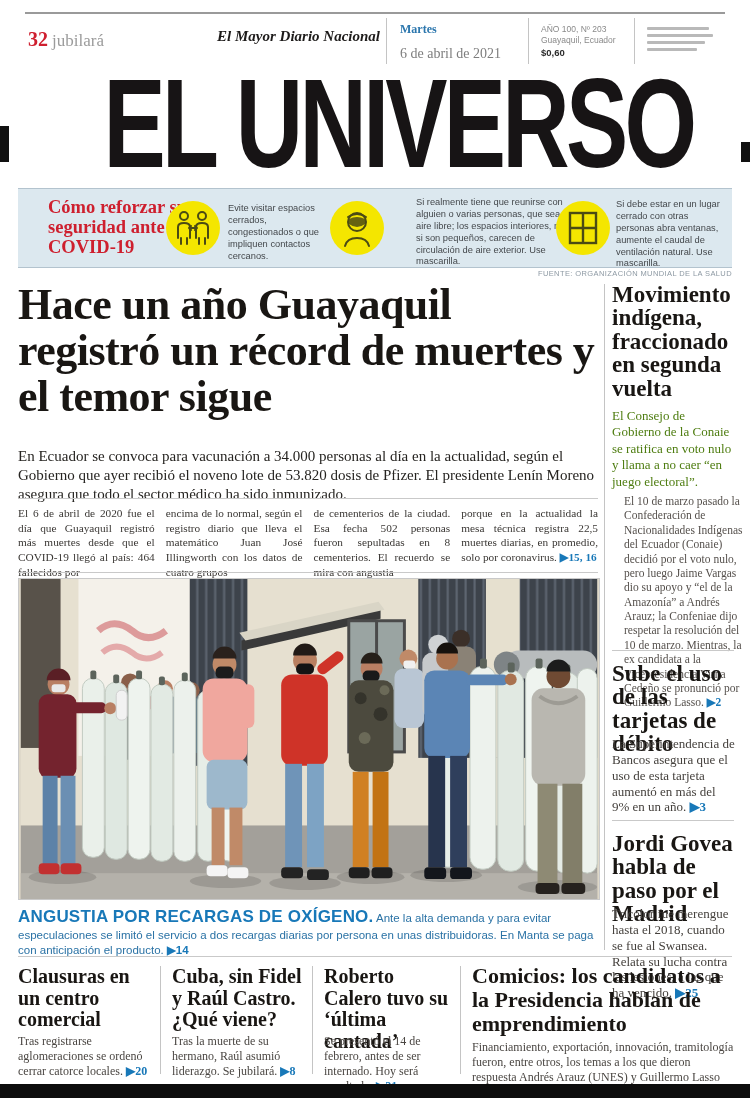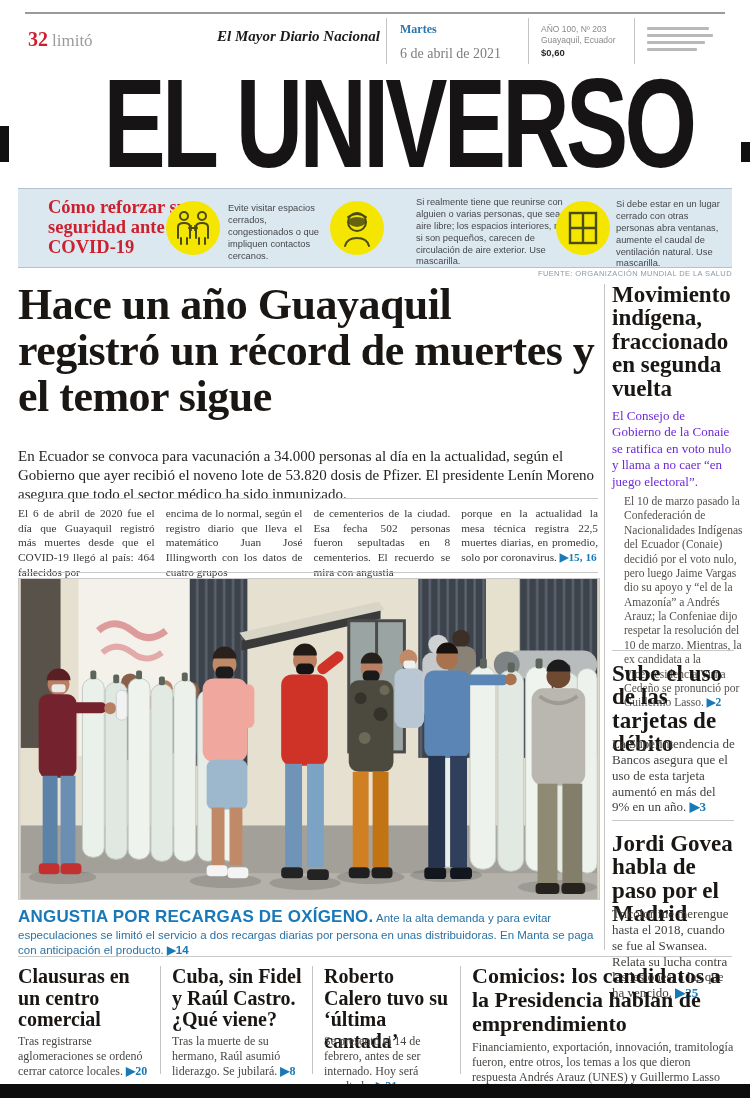--- a/index.html
+++ b/index.html
@@ -43,40 +43,40 @@
   .colgrid{display:flex;gap:11px;}
   .colgrid p{margin:0;font-size:11.3px;line-height:1.3;text-align:justify;color:#3a3734;flex:1;}
   .jump{color:#1878b8;font-weight:bold;}
 
   
   .caption{font-family:"Liberation Sans",sans-serif;font-size:11.5px;line-height:1.3;color:#2a72a5;}
   .kicker{font-size:17px;font-weight:bold;color:#1878b8;letter-spacing:0.2px;}
 
   
   .sb-title{font-size:23px;font-weight:bold;line-height:1.02;color:#191613;}
-  .sb-deck{font-size:13px;line-height:1.26;color:#6d28d9;}
+  .sb-deck{font-size:13px;line-height:1.26;color:#4d7c0f;}
   .sb-body{font-size:11.5px;line-height:1.25;color:#55504c;}
 
   
   .bt-title{font-size:20px;font-weight:bold;line-height:1.08;color:#191613;}
   .bt-title.big{font-size:22px;}
   .bt-body{font-size:12px;line-height:1.24;color:#4a4642;}
 
   .photo-frame{border:1px solid #c9c9c9;background:#ded8c8;}
 </style>
 </head>
 <body>
 
 <div class="page">
 
   <div class="abs hairline" style="left:25px;top:12px;width:700px;"></div>
 
   <div class="abs" style="left:28px;top:28px;">
     <span class="pages-num">32</span>
-    <span class="pages-word">limitó</span>
+    <span class="pages-word">jubilará</span>
   </div>
   <div class="abs tagline" style="left:160px;top:28px;width:220px;">El Mayor Diario Nacional</div>
   <div class="abs vline" style="left:386px;top:18px;height:46px;"></div>
   <div class="abs dayname" style="left:400px;top:22px;">Martes</div>
   <div class="abs datetxt" style="left:400px;top:46px;">6 de abril de 2021</div>
   <div class="abs vline" style="left:528px;top:18px;height:46px;"></div>
   <div class="abs edition" style="left:541px;top:24px;width:88px;">
     <div>AÑO 100, Nº 203</div>
     <div>Guayaquil, Ecuador</div>
     <div class="price">$0,60</div>

